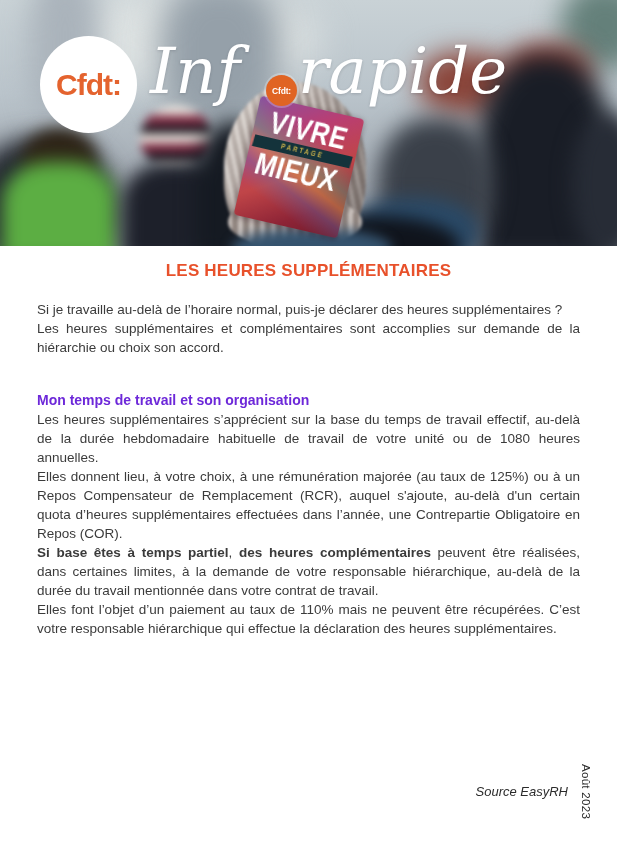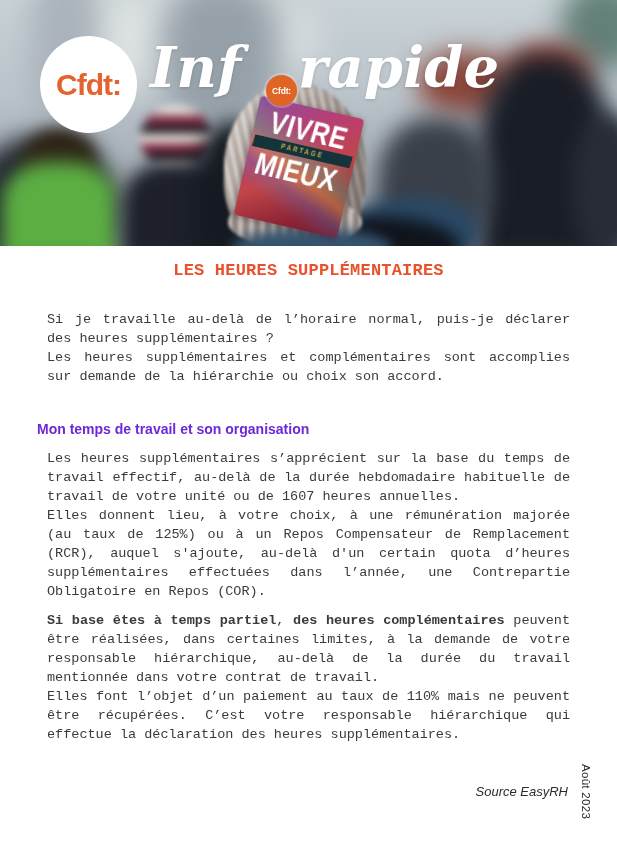--- a/index.html
+++ b/index.html
@@ -51,34 +51,34 @@
   .sign-txt{position:relative;text-align:center;color:#ffffff;font-weight:bold;
     font-size:31px;line-height:.95;letter-spacing:.5px;padding-top:9px;
     transform:skewX(-4deg) scaleX(.82);}
   .sign-stripe{height:12px;line-height:12px;margin:1px -8px;background:#14333b;
     color:#c9b04a;font-size:7.5px;font-weight:bold;letter-spacing:2.5px;}
   
   .logo{position:absolute;left:40px;top:36px;width:97px;height:97px;border-radius:50%;
     background:#ffffff;display:flex;align-items:center;justify-content:center;}
   .logo span{color:#e4632e;font-weight:bold;font-size:30px;letter-spacing:-1px;}
   .mast{position:absolute;color:#ffffff;font-family:"DejaVu Serif",serif;
-    font-style:italic;font-weight:bold;font-size:56px;
+    font-style:italic;font-weight:normal;font-size:64px;
     text-shadow:0 1px 3px rgba(30,30,40,.18);}
   .mast1{left:150px;top:34px;}
   .mast2{left:298px;top:34px;}
   .badge{position:absolute;left:266px;top:75px;width:31px;height:31px;border-radius:50%;
     background:#e06423;display:flex;align-items:center;justify-content:center;
     box-shadow:0 0 0 2px rgba(255,255,255,.25);}
   .badge span{color:#ffffff;font-weight:bold;font-size:8.5px;letter-spacing:-.2px;}
   
   .doc-title{position:absolute;left:0;top:261px;width:617px;text-align:center;
-    color:#e8512b;font-weight:bold;font-size:17px;letter-spacing:.2px;font-family:Liberation Mono, monospace;}
+    color:#e8512b;font-weight:bold;font-size:17px;letter-spacing:.2px;}
   .body-text{position:absolute;left:37px;top:300px;width:543px;
     font-size:13.5px;line-height:19px;text-align:justify;color:#3b3b3b;}
-  .body-text p{margin:10px;font-family:Liberation Mono, monospace;}
+  .body-text p{margin:0;}
   .blk{display:block;}
   .p-intro{margin-top:10px;}
   .sec-head{margin:34px 0 0 0;color:#6d28d9;font-size:14px;font-weight:bold;text-align:left;}
   .p-def{margin-top:17px;}
   .p-calc{margin-top:19px;}
   .p-part{margin-top:19px;}
   b{font-weight:bold;}
   
   .source{position:absolute;right:49px;top:784px;font-size:13px;font-style:italic;color:#2b2b2b;}
   .vdate{position:absolute;right:25px;top:764px;height:72px;
@@ -137,21 +137,21 @@
   <div class="body-text">
     <p class="p-intro">
       <span class="blk">Si je travaille au-delà de l’horaire normal, puis-je déclarer des heures supplémentaires ?</span>
       <span class="blk">Les heures supplémentaires et complémentaires sont accomplies sur demande de la hiérarchie ou choix son accord.</span>
     </p>
 
     <h2 class="sec-head">Mon temps de travail et son organisation</h2>
 
 
     <p class="p-calc">
-      <span class="blk">Les heures supplémentaires s’apprécient sur la base du temps de travail effectif, au-delà de la durée hebdomadaire habituelle de travail de votre unité ou de 1607 heures annuelles.</span>
+      <span class="blk">Les heures supplémentaires s’apprécient sur la base du temps de travail effectif, au-delà de la durée hebdomadaire habituelle de travail de votre unité ou de 1080 heures annuelles.</span>
       <span class="blk">Elles donnent lieu, à votre choix, à une rémunération majorée (au taux de 125%) ou à un Repos Compensateur de Remplacement (RCR), auquel s'ajoute, au-delà d'un certain quota d’heures supplémentaires effectuées dans l’année, une Contrepartie Obligatoire en Repos (COR).</span>
     </p>
 
     <p class="p-part">
       <span class="blk"><b>Si base êtes à temps partiel</b><span>, </span><b>des heures complémentaires</b><span> peuvent être réalisées, dans certaines limites, à la demande de votre responsable hiérarchique, au-delà de la durée du travail mentionnée dans votre contrat de travail.</span></span>
       <span class="blk">Elles font l’objet d’un paiement au taux de 110% mais ne peuvent être récupérées. C’est votre responsable hiérarchique qui effectue la déclaration des heures supplémentaires.</span>
     </p>
   </div>
 
   <div class="source">Source EasyRH</div>

